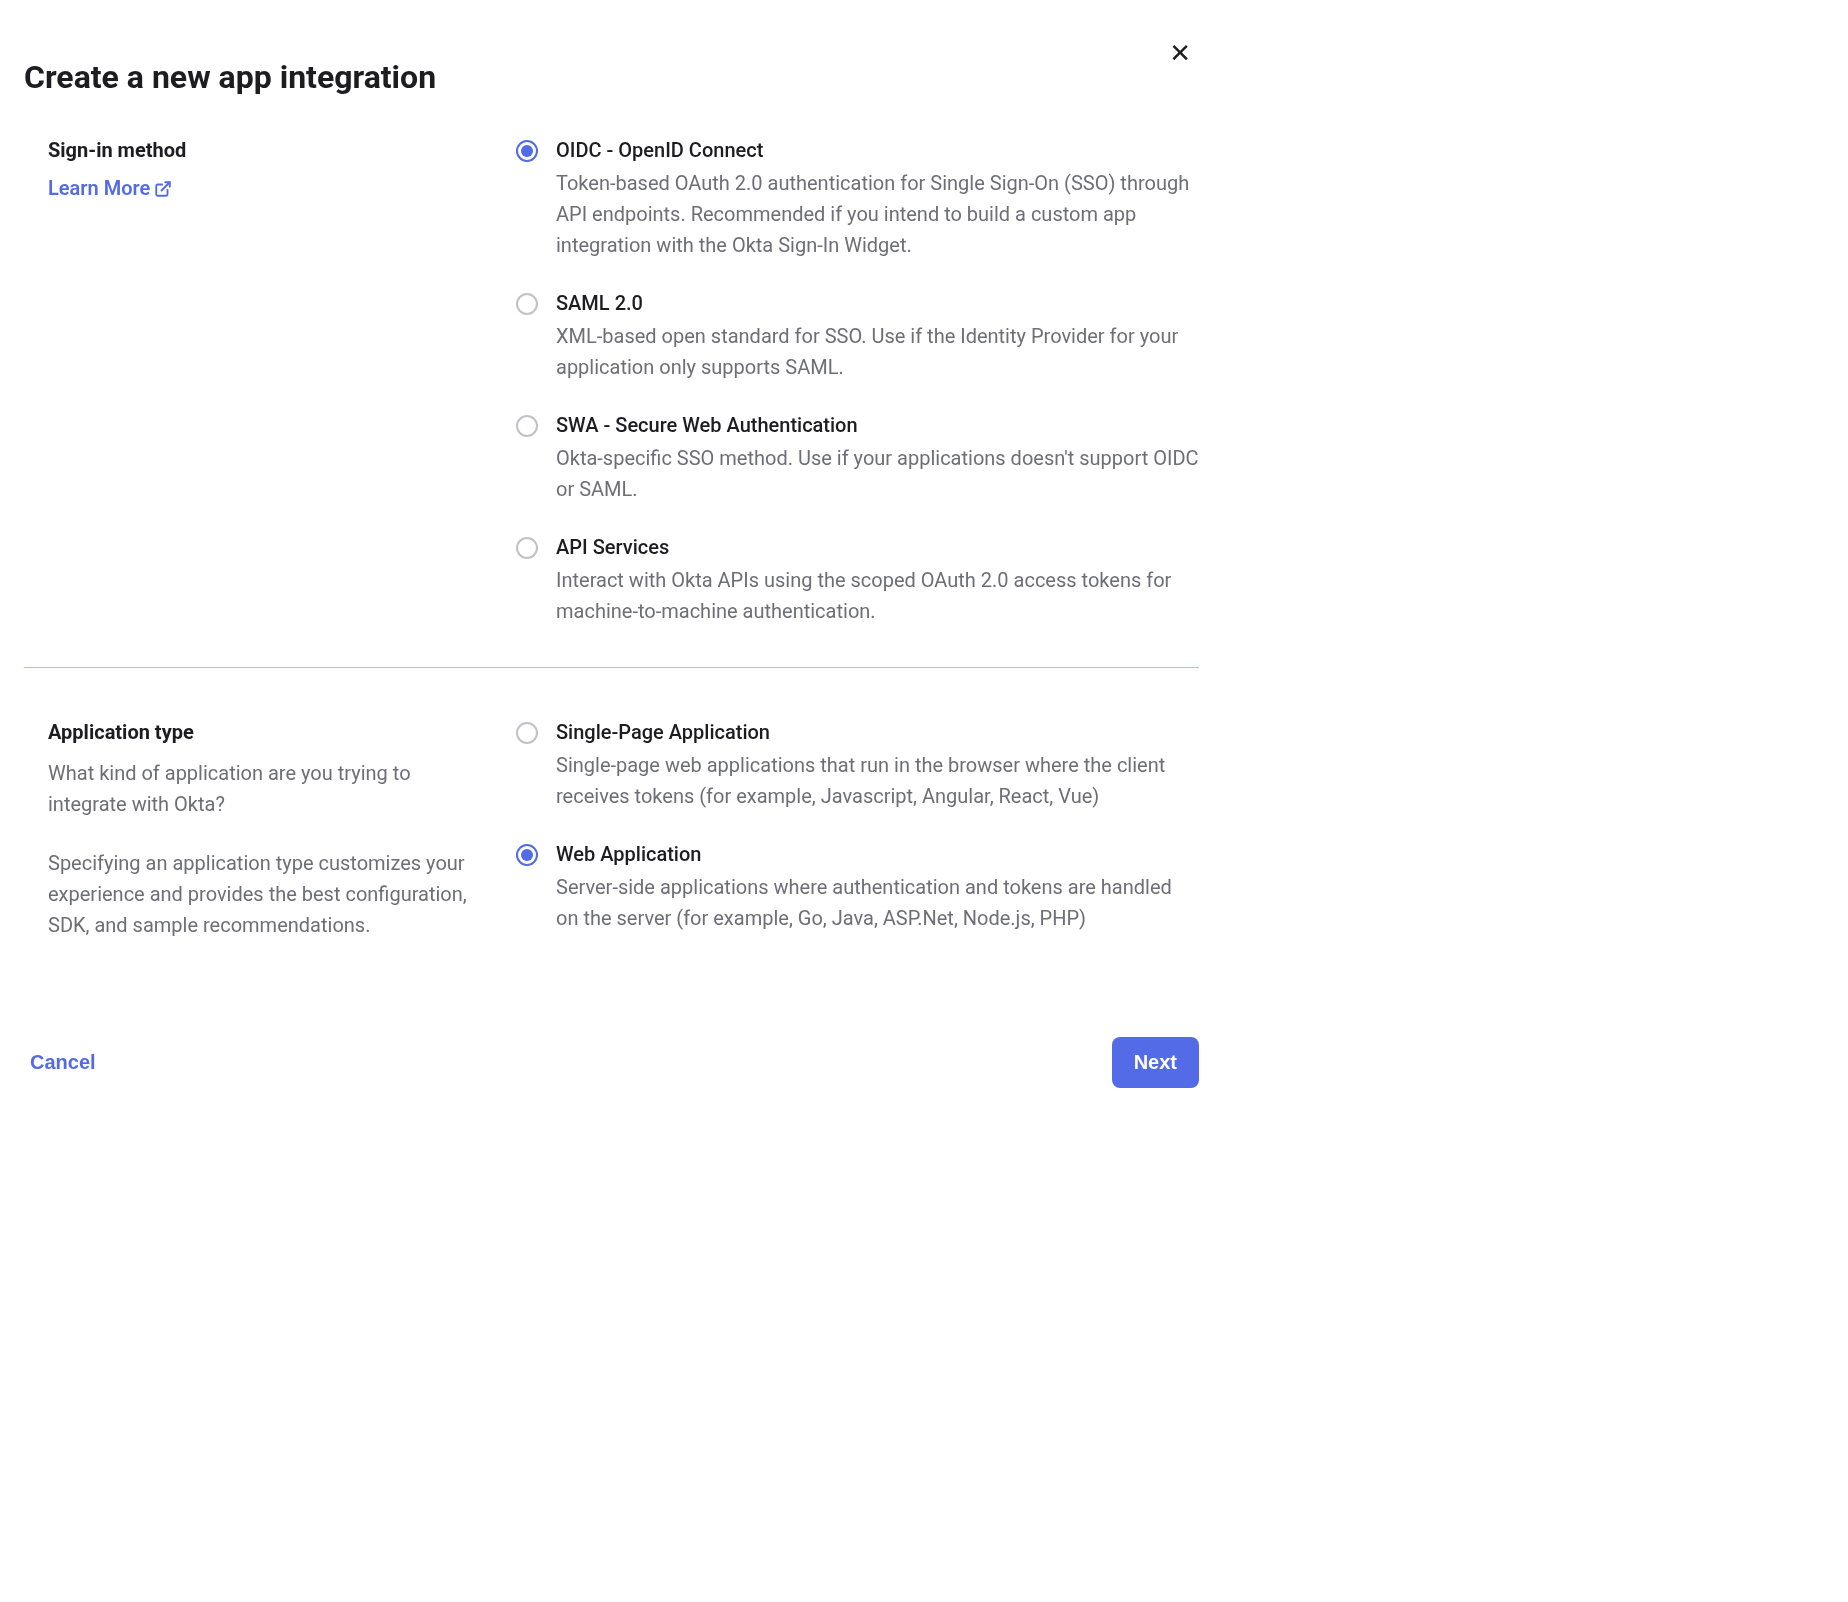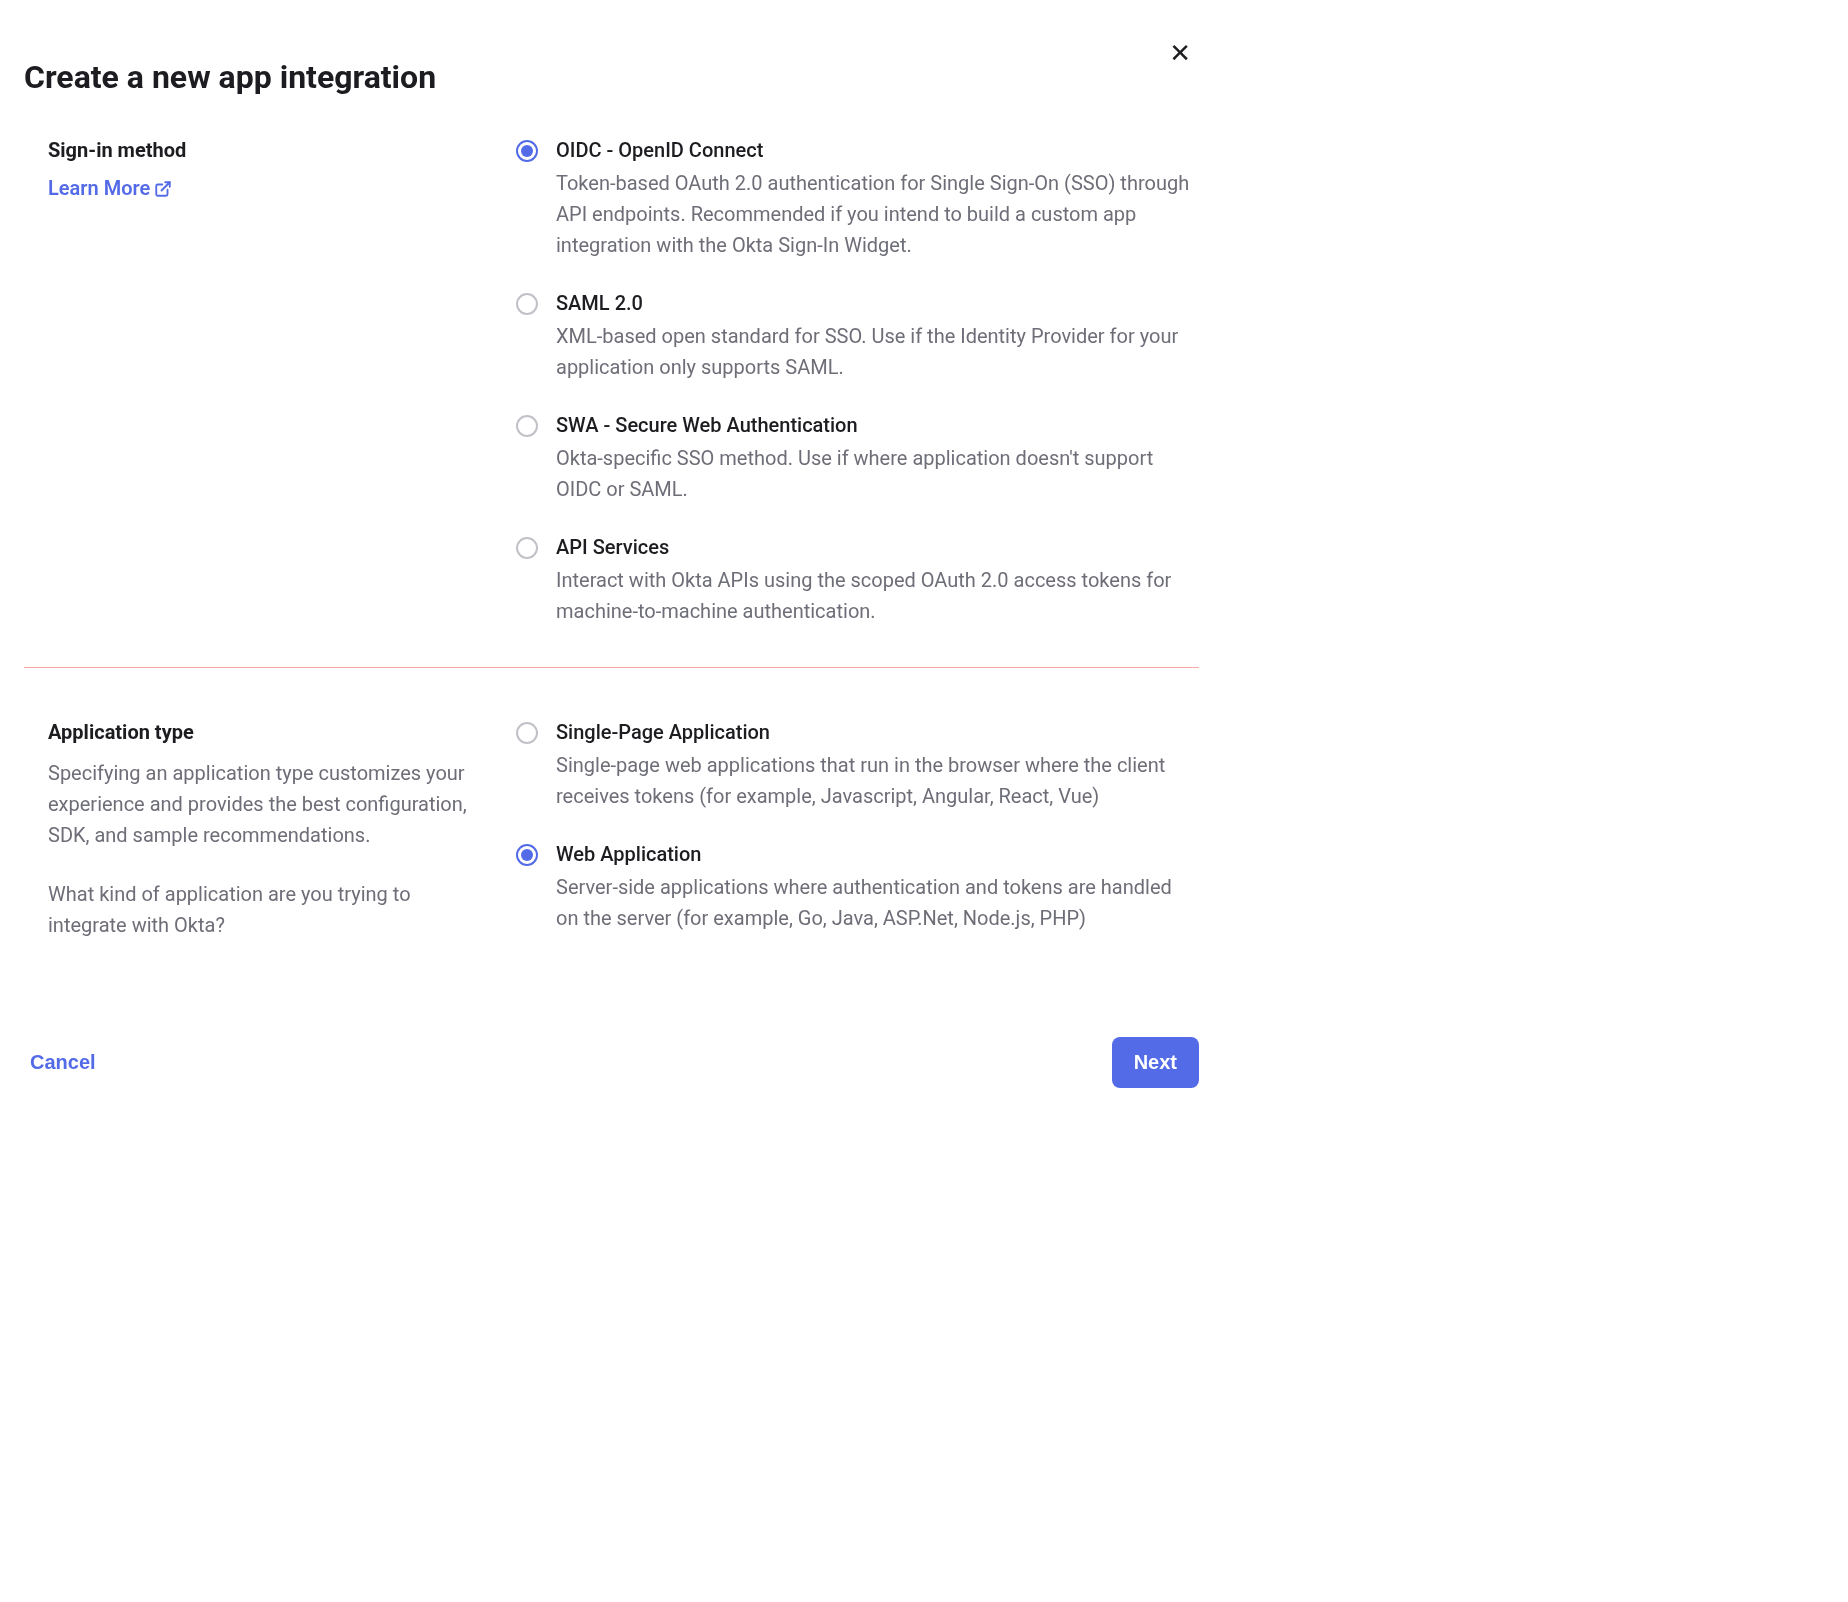--- a/index.html
+++ b/index.html
@@ -186,38 +186,38 @@
           <span class="radio"></span>
           <div class="option-body">
             <div class="option-title">SAML 2.0</div>
             <p class="option-desc">XML-based open standard for SSO. Use if the Identity Provider for your application only supports SAML.</p>
           </div>
         </div>
         <div class="option">
           <span class="radio"></span>
           <div class="option-body">
             <div class="option-title">SWA - Secure Web Authentication</div>
-            <p class="option-desc">Okta-specific SSO method. Use if where application doesn't support OIDC or SAML.</p>
+            <p class="option-desc">Okta-specific SSO method. Use if your applications doesn't support OIDC or SAML.</p>
           </div>
         </div>
         <div class="option">
           <span class="radio"></span>
           <div class="option-body">
             <div class="option-title">API Services</div>
             <p class="option-desc">Interact with Okta APIs using the scoped OAuth 2.0 access tokens for machine-to-machine authentication.</p>
           </div>
         </div>
       </div>
     </div>
 
     <div class="section">
       <div class="section-left">
         <h2>Application type</h2>
+        <p>What kind of application are you trying to integrate with Okta?</p>
         <p>Specifying an application type customizes your experience and provides the best configuration, SDK, and sample recommendations.</p>
-        <p>What kind of application are you trying to integrate with Okta?</p>
       </div>
       <div class="section-right">
         <div class="option">
           <span class="radio"></span>
           <div class="option-body">
             <div class="option-title">Single-Page Application</div>
             <p class="option-desc">Single-page web applications that run in the browser where the client receives tokens (for example, Javascript, Angular, React, Vue)</p>
           </div>
         </div>
         <div class="option">

